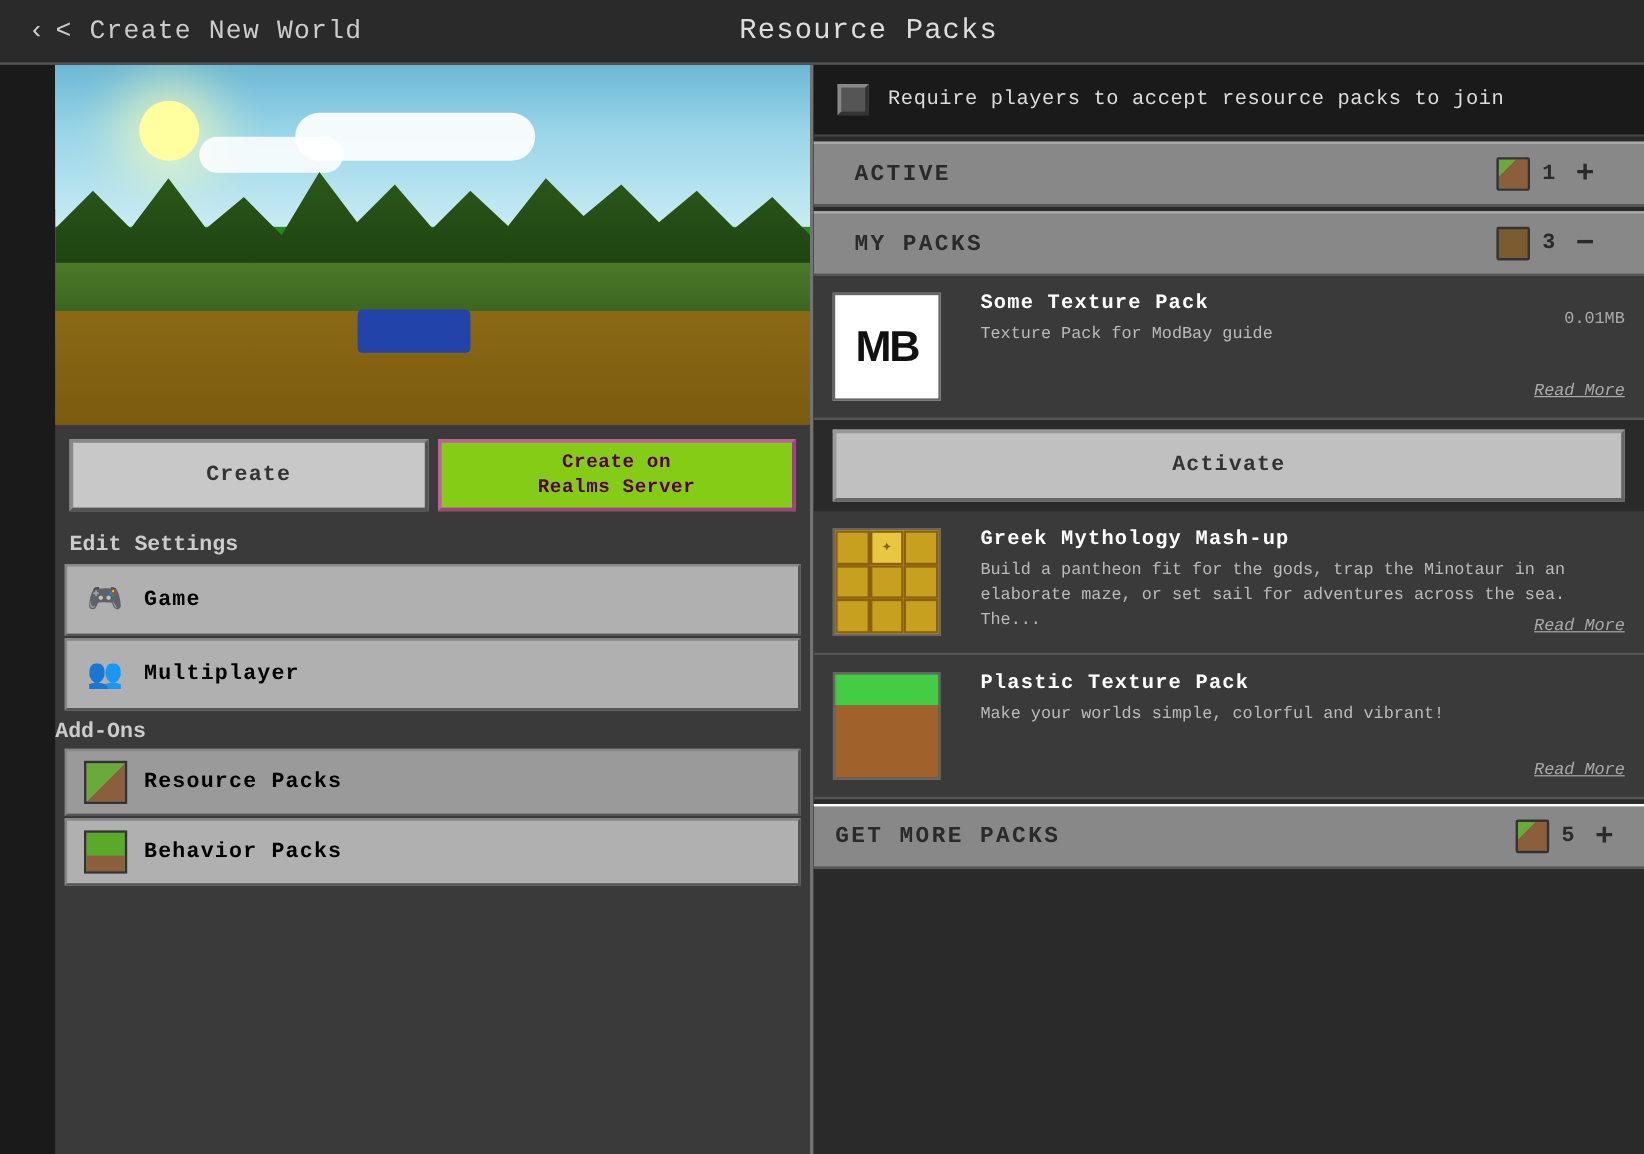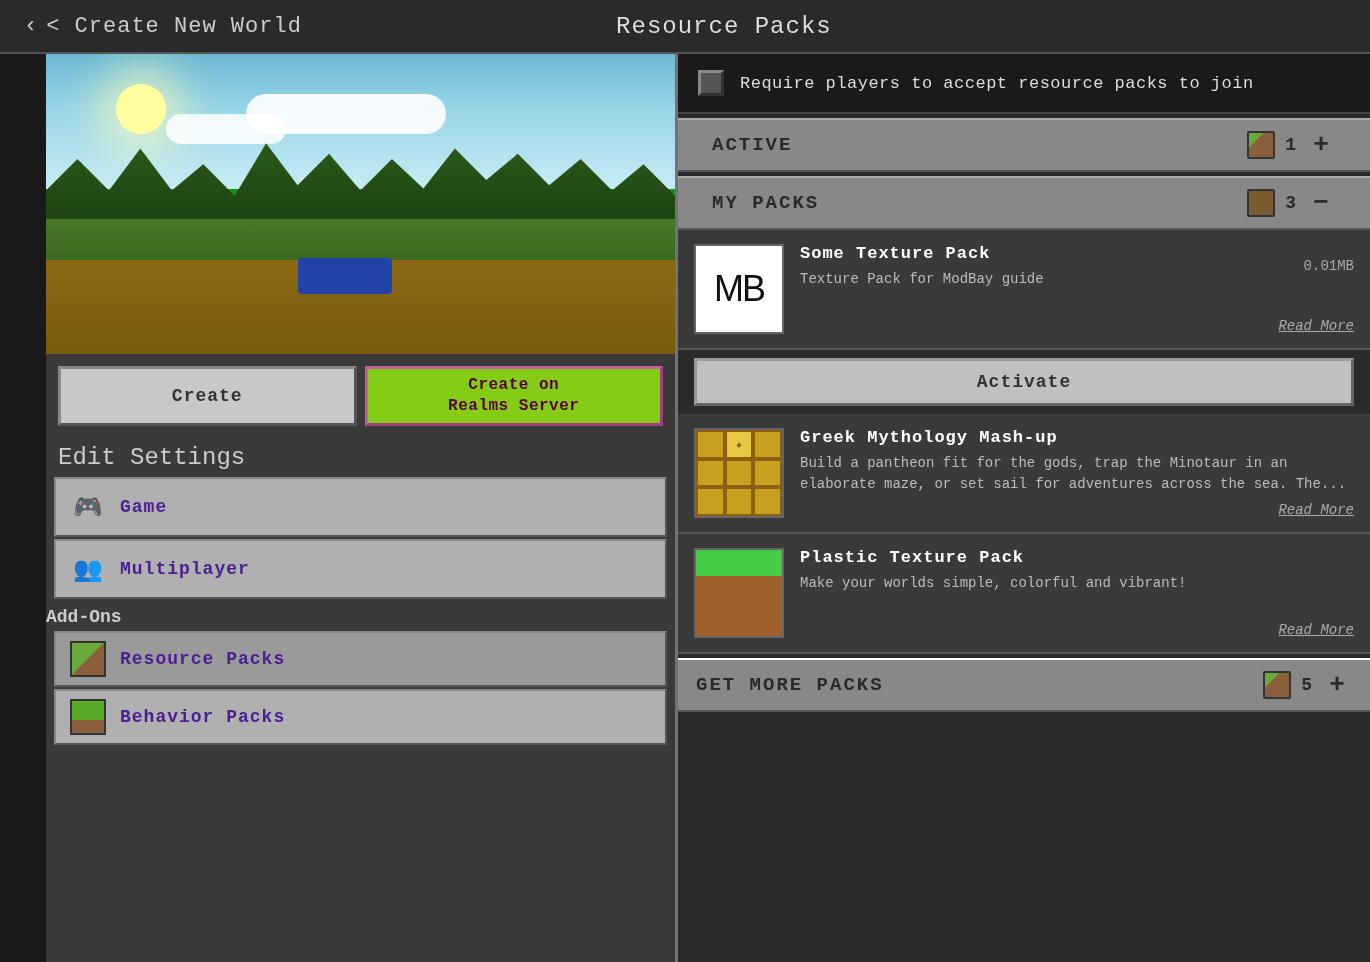--- a/index.html
+++ b/index.html
@@ -149,23 +149,23 @@
       font-size: 16px;
       color: #5a0040;
       font-weight: bold;
       letter-spacing: 0.5px;
       line-height: 1.3;
     }
 
     
     .section-title {
       padding: 6px 12px;
-      font-size: 24px;
+      font-size: 18px;
       color: #ccc;
-      font-weight: normal;
+      font-weight: bold;
     }
     .settings-list {
       display: flex;
       flex-direction: column;
       gap: 2px;
       padding: 0 8px;
     }
     .settings-item {
       display: flex;
       align-items: center;
@@ -181,21 +181,21 @@
     .settings-icon {
       width: 36px;
       height: 36px;
       display: flex;
       align-items: center;
       justify-content: center;
       font-size: 24px;
     }
     .settings-label {
       font-size: 18px;
-      color: #4c1d95;
+      color: #000000;
       font-weight: bold;
       letter-spacing: 1px;
     }
 
     .addon-title {
       padding: 8px 0 4px;
       font-size: 18px;
       color: #ccc;
       font-weight: bold;
     }
@@ -341,20 +341,21 @@
       display: flex;
       align-items: flex-start;
       background: #3a3a3a;
       border-bottom: 2px solid #555;
       padding: 14px 16px;
       gap: 16px;
       position: relative;
     }
     .pack-item-info {
       flex: 1;
+      margin-left: 17px;
     }
     .pack-item-title {
       font-size: 17px;
       font-weight: bold;
       color: #fff;
       letter-spacing: 1px;
       margin-bottom: 6px;
     }
     .pack-item-desc {
       font-size: 14px;
@@ -381,21 +382,21 @@
 
     
     .mb-logo {
       width: 90px;
       height: 90px;
       background: #fff;
       display: flex;
       align-items: center;
       justify-content: center;
       font-size: 36px;
-      font-weight: 400;
+      font-weight: 700;
       color: #111;
       font-family: Arial Black, sans-serif;
       letter-spacing: -2px;
       border: 2px solid #666;
     }
 
     
     .greek-thumb {
       width: 90px;
       height: 90px;
@@ -439,21 +440,21 @@
     .plastic-bottom {
       height: 70%;
       background: #a0622a;
     }
 
     
     .activate-btn {
       display: block;
       width: calc(100% - 32px);
       margin: 8px 16px;
-      height: 48px;
+      height: 60px;
       background: #c0c0c0;
       border: 3px solid #999;
       border-bottom-color: #666;
       border-right-color: #666;
       font-family: 'Courier New', monospace;
       font-size: 18px;
       color: #333;
       font-weight: bold;
       letter-spacing: 1px;
       cursor: pointer;

